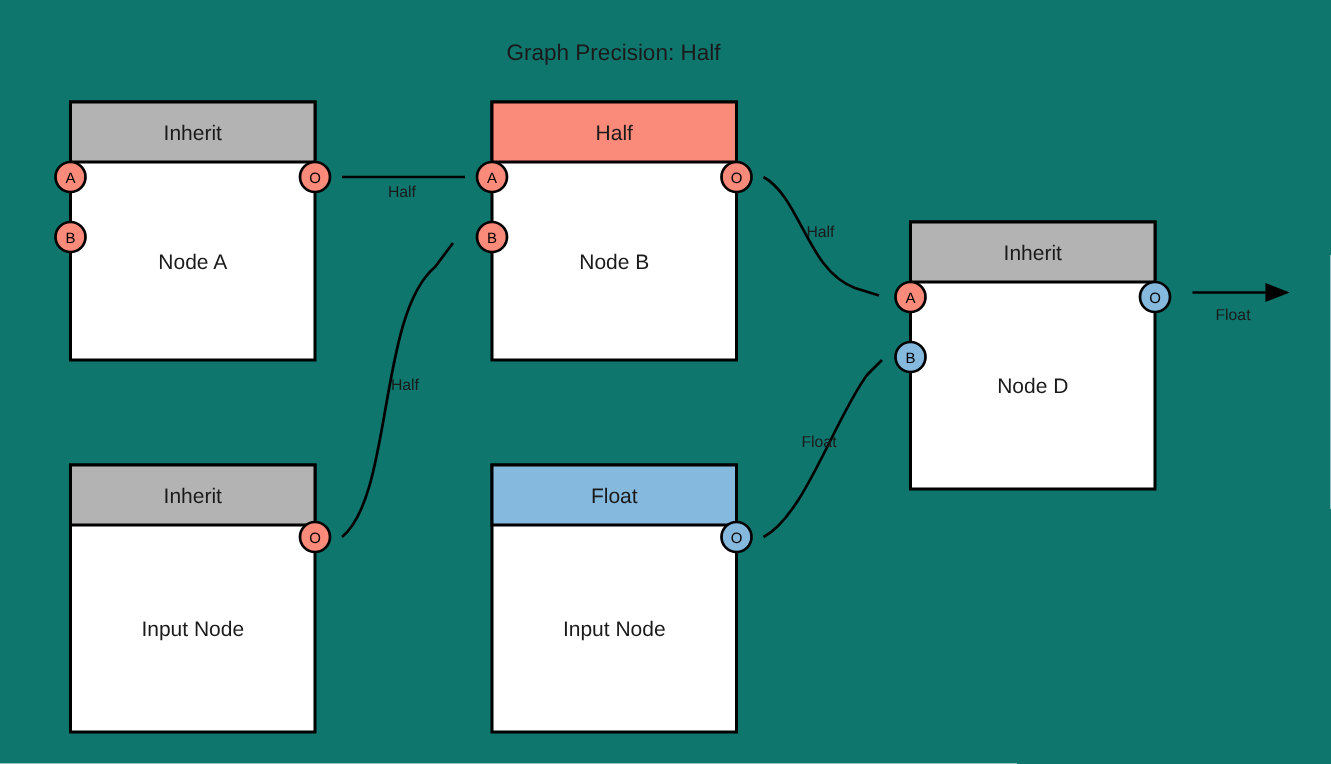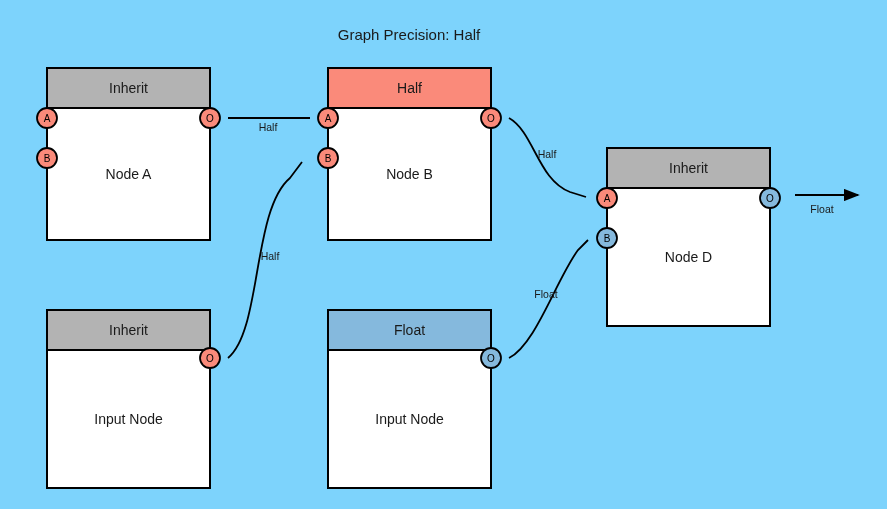--- a/index.html
+++ b/index.html
@@ -10,21 +10,21 @@
   body {
     font-family: "Liberation Sans", sans-serif;
     width: 887px;
     height: 509px;
     overflow: hidden;
   }
   #canvas {
     position: relative;
     width: 887px;
     height: 509px;
-    background: #7dd3fc;
+    background: #0f766e;
   }
   #graph-svg {
     position: absolute;
     left: 0;
     top: 0;
     width: 887px;
     height: 509px;
   }
   .diagram-title {
     font-size: 15px;

